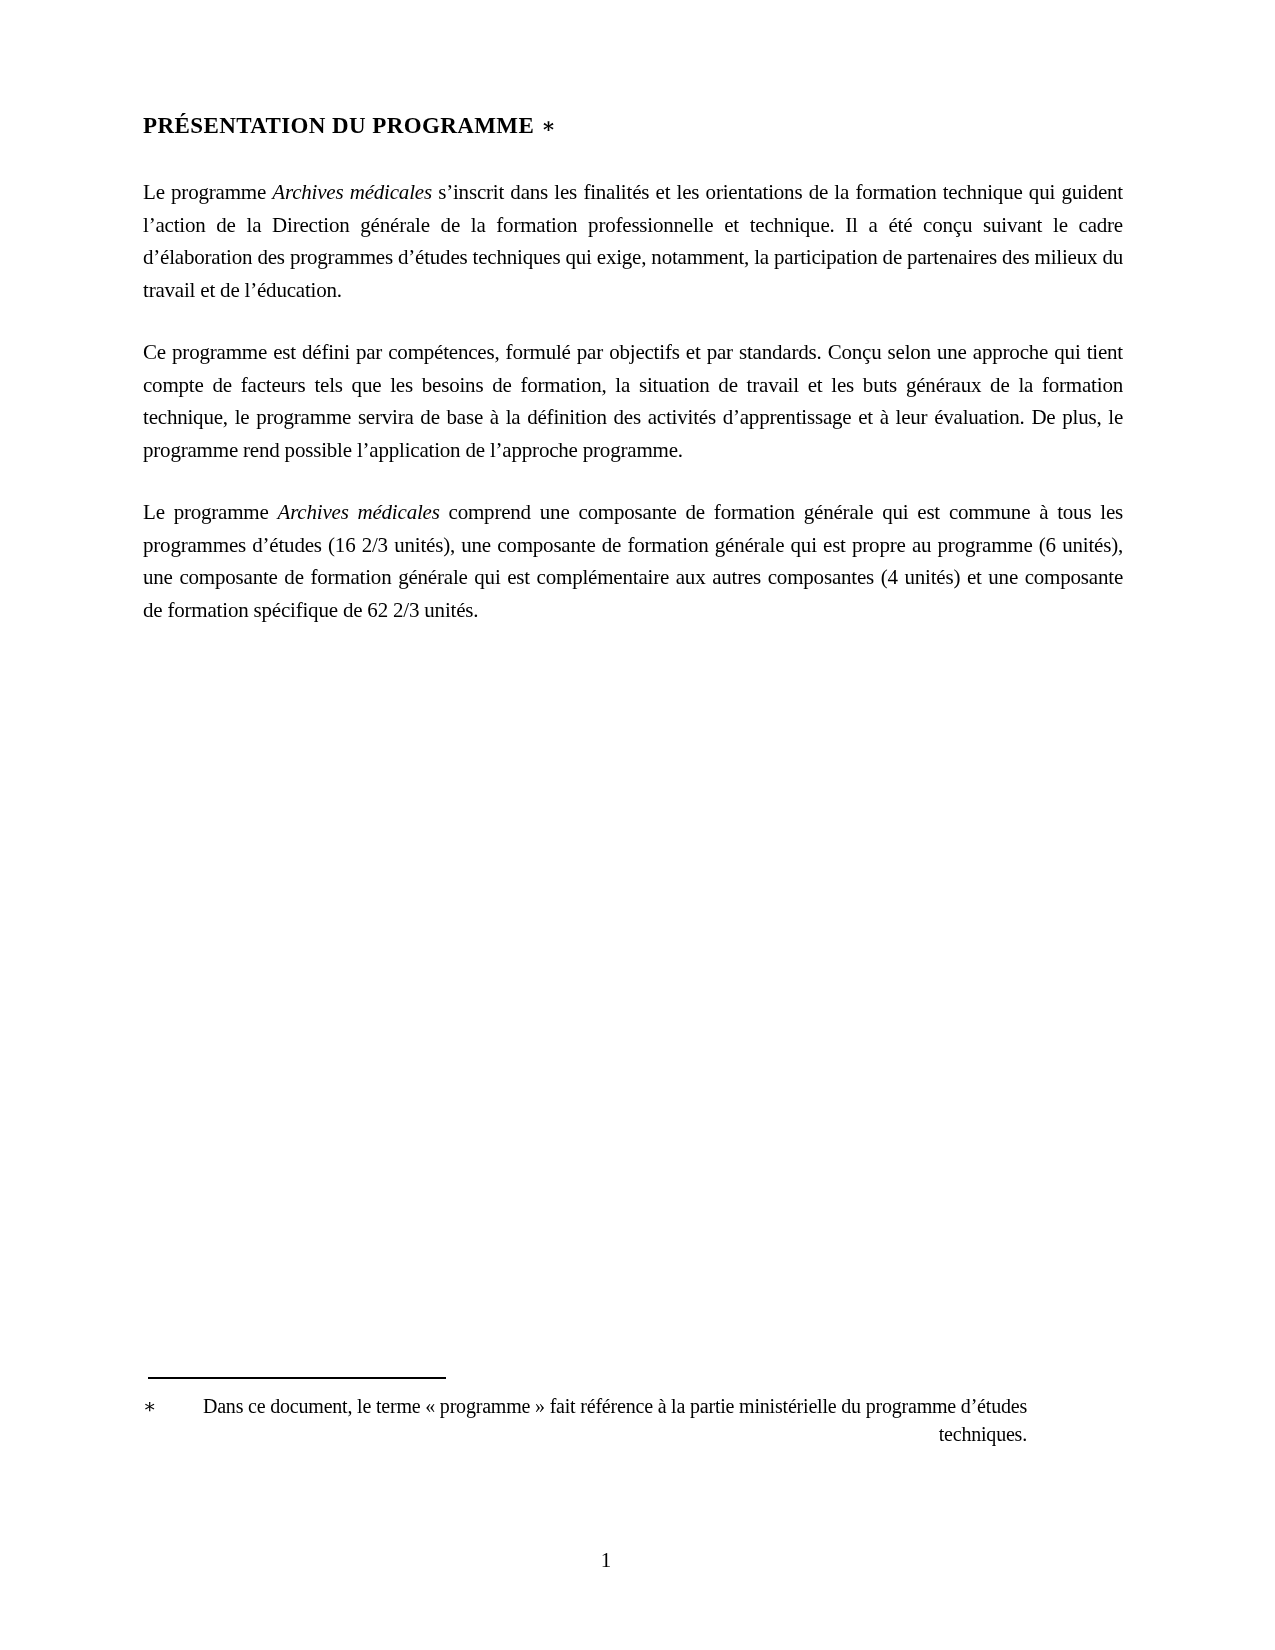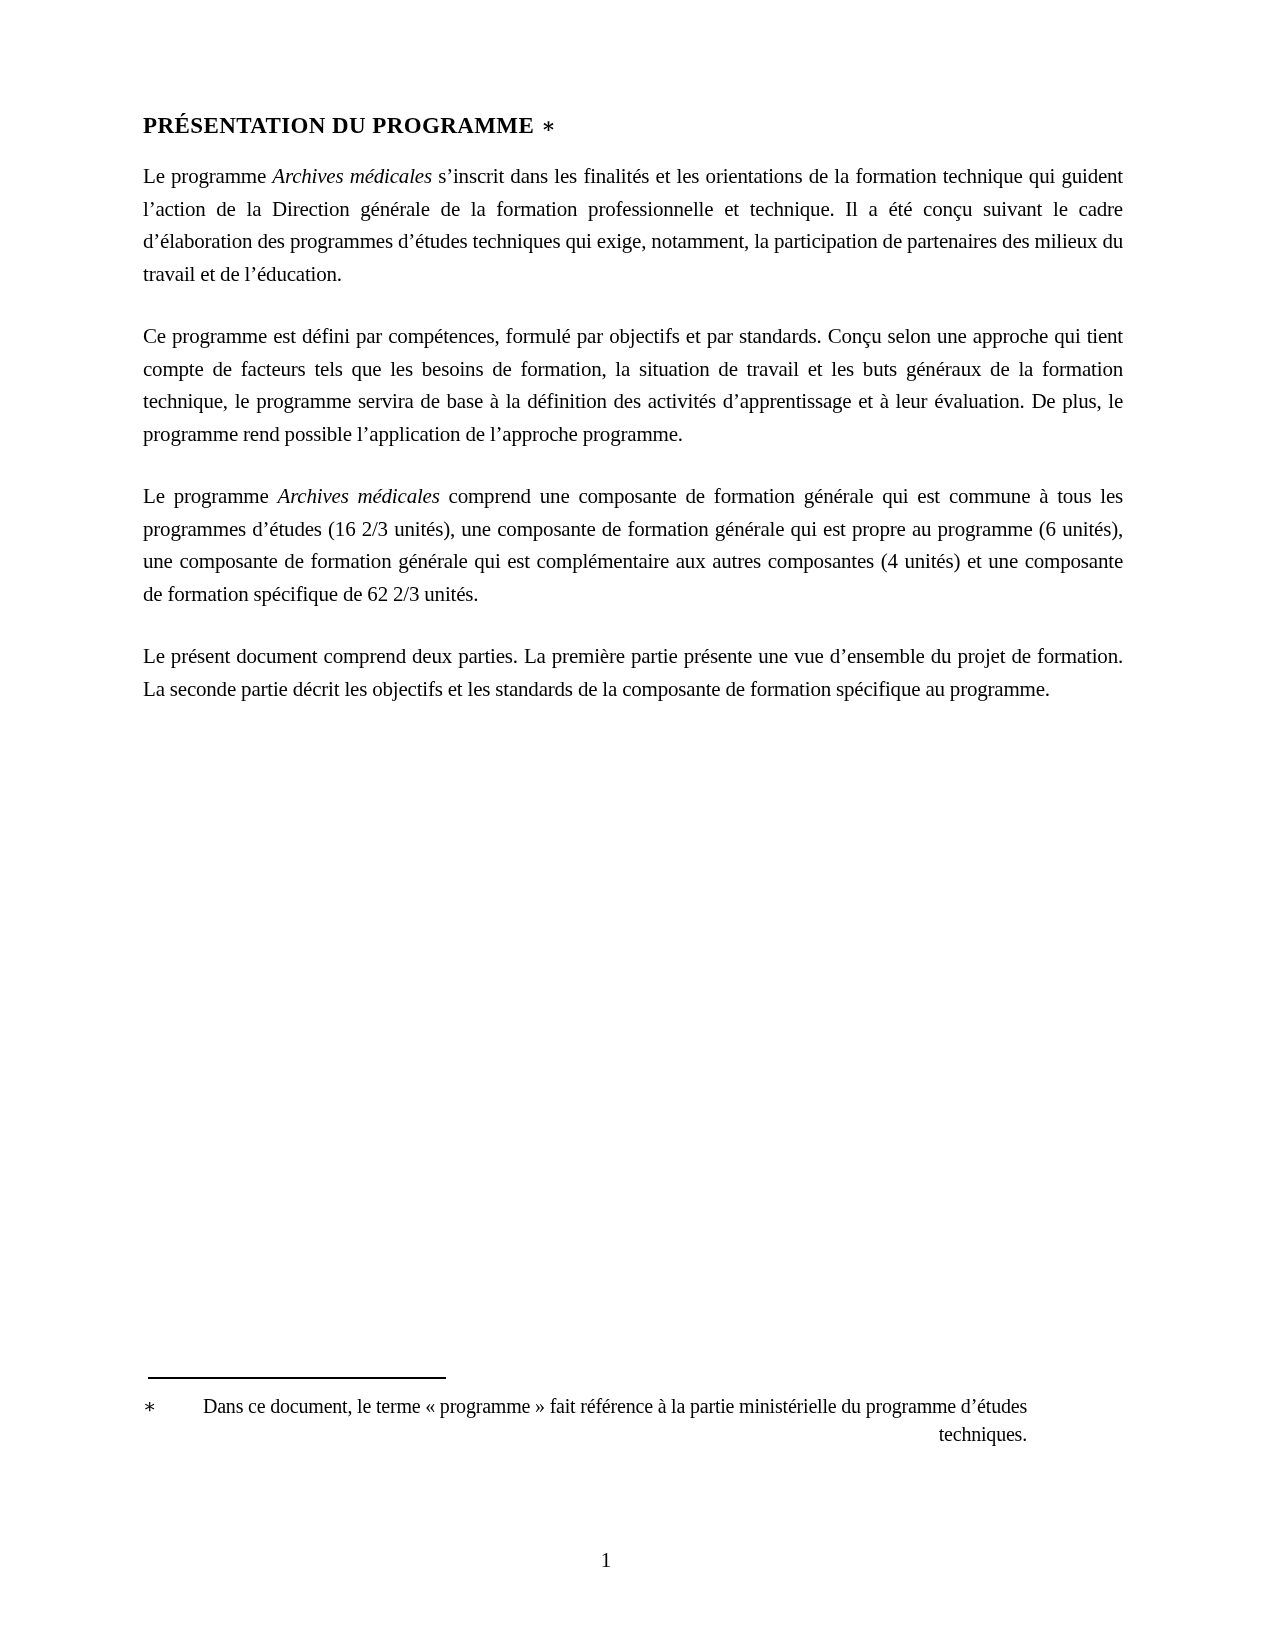--- a/index.html
+++ b/index.html
@@ -30,21 +30,21 @@
     padding-left: 7px;
     font-size: 21px;
   }
   .content {
     position: absolute;
     left: 143px;
     top: 160px;
     width: 980px;
   }
   .content p {
-    margin: 0 0 30px 0;
+    margin: 16px 0 30px 0;
     font-size: 21px;
     line-height: 32.5px;
     text-align: justify;
     letter-spacing: -0.2px;
   }
   .program-name {
     font-style: italic;
   }
   .footnote-rule {
     position: absolute;
@@ -91,21 +91,20 @@
   <h1 class="doc-title"><span>PRÉSENTATION DU PROGRAMME</span><span class="title-asterisk">∗</span></h1>
 
   <div class="content">
 
     <p><span>Le programme </span><span class="program-name">Archives médicales</span><span> s’inscrit dans les finalités et les orientations de la formation technique qui guident l’action de la Direction générale de la formation professionnelle et technique. Il a été conçu suivant le cadre d’élaboration des programmes d’études techniques qui exige, notamment, la participation de partenaires des milieux du travail et de l’éducation.</span></p>
 
     <p>Ce programme est défini par compétences, formulé par objectifs et par standards. Conçu selon une approche qui tient compte de facteurs tels que les besoins de formation, la situation de travail et les buts généraux de la formation technique, le programme servira de base à la définition des activités d’apprentissage et à leur évaluation. De plus, le programme rend possible l’application de l’approche programme.</p>
 
     <p><span>Le programme </span><span class="program-name">Archives médicales</span><span> comprend une composante de formation générale qui est commune à tous les programmes d’études (16 2/3 unités), une composante de formation générale qui est propre au programme (6 unités), une composante de formation générale qui est complémentaire aux autres composantes (4 unités) et une composante de formation spécifique de 62 2/3 unités.</span></p>
 
-    <p>Le présent document comprend deux parties. La première partie présente une vue d’ensemble du projet de formation. La seconde partie décrit les objectifs et les standards de la composante de formation spécifique au programme.</p>
 
   </div>
 
   <hr class="footnote-rule">
 
   <div class="footnote">
     <span class="fn-marker">∗</span>
     <span class="fn-text">Dans ce document, le terme « programme » fait référence à la partie ministérielle du programme d’études techniques.</span>
   </div>
 

